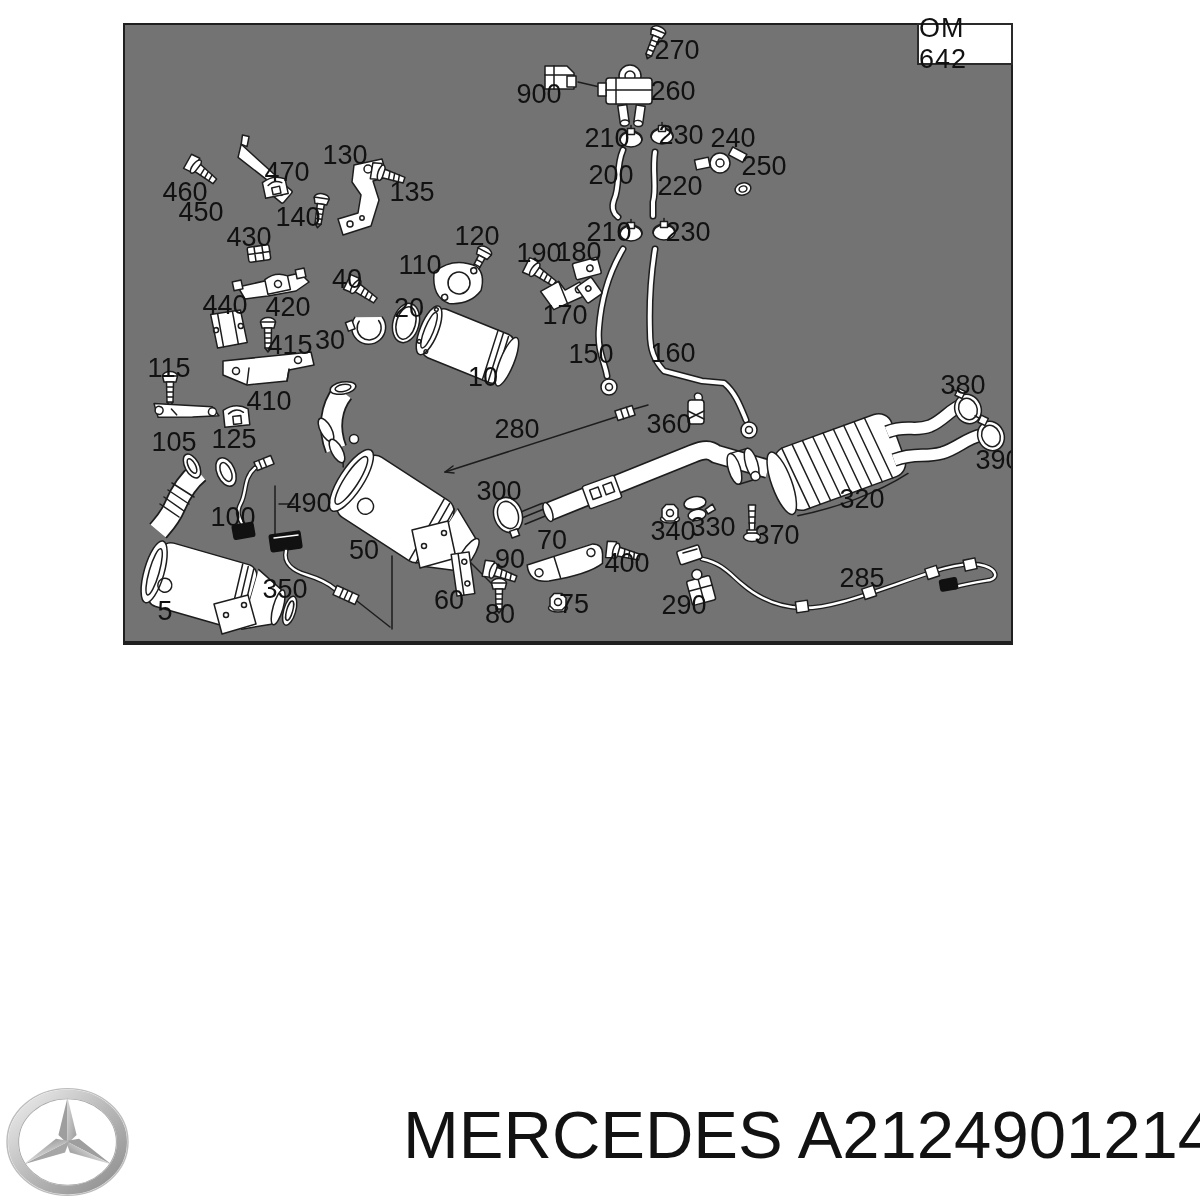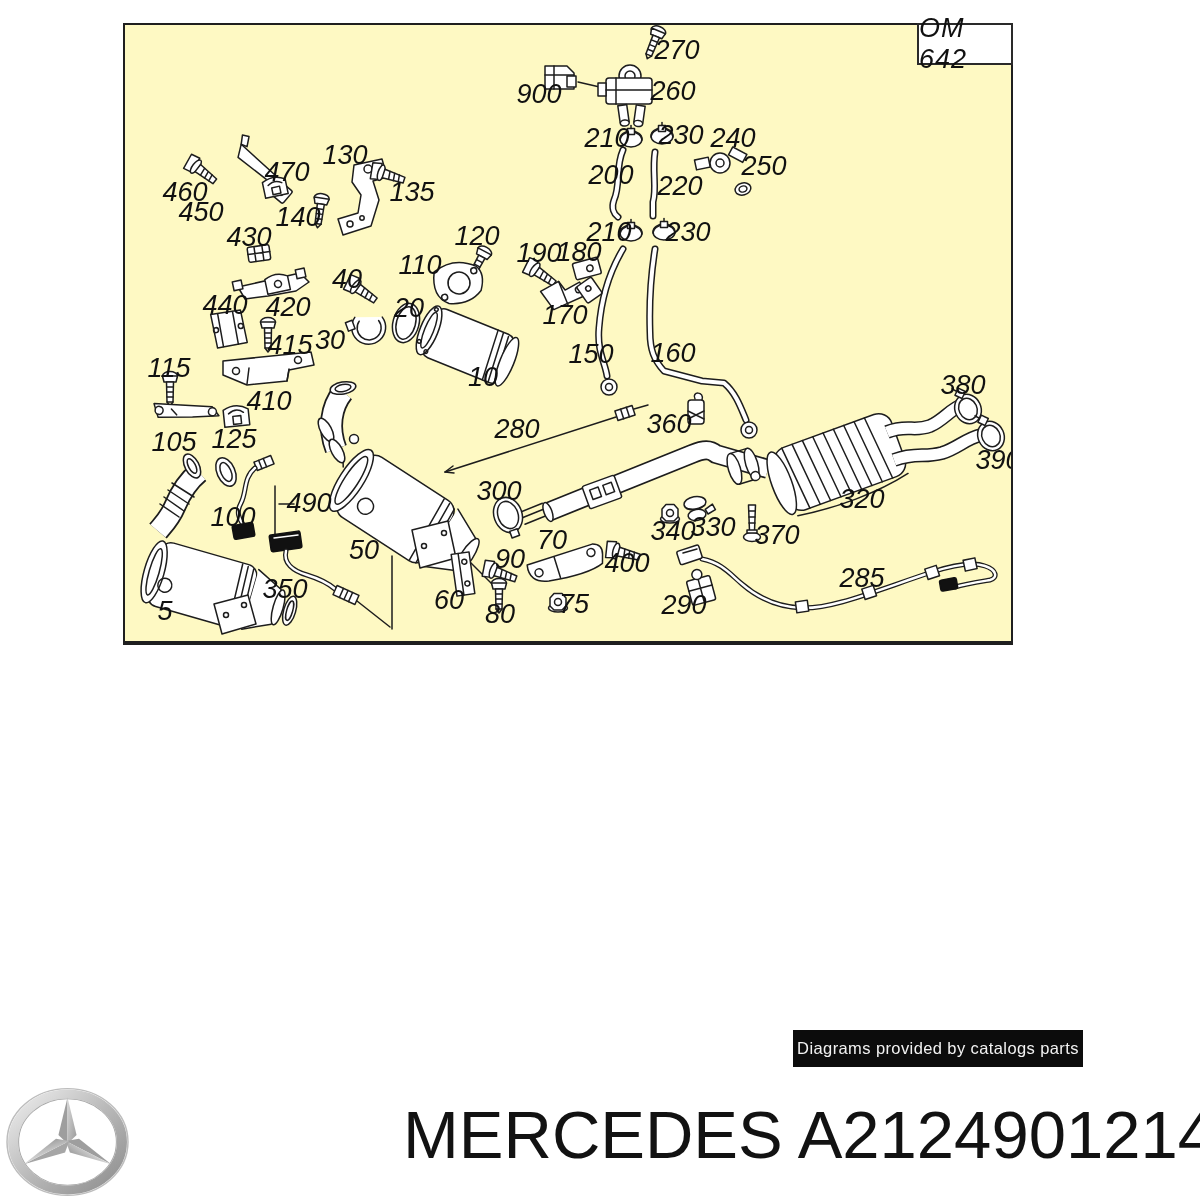--- a/index.html
+++ b/index.html
@@ -1,19 +1,19 @@
 <!DOCTYPE html>
 <html><head>
 <meta charset="utf-8">
 <style>
   html,body{margin:0;padding:0;background:#fff;}
   .page{position:relative;width:1200px;height:1200px;background:#fff;overflow:hidden;
         font-family:"Liberation Sans","DejaVu Sans",sans-serif;}
   .frame{position:absolute;left:123px;top:23px;width:886px;height:616px;
-         border:2px solid #1f1f1f;border-bottom-width:4px;background:#fef9c3;box-sizing:content-box;font-style:italic;}
+         border:2px solid #1f1f1f;border-bottom-width:4px;background:#737373;box-sizing:content-box;}
   .frame svg{position:absolute;left:0;top:0;width:100%;height:100%;}
   .om-box{position:absolute;top:-2px;right:-2px;width:92px;height:38px;border:2px solid #2a2a2a;
           background:#fff;display:flex;align-items:center;justify-content:center;
           font-size:27px;color:#111;letter-spacing:1px;z-index:5;}
   .badge{position:absolute;left:793px;top:1030px;width:290px;height:37px;background:#0c0c0c;
          color:#f2f2f2;display:flex;align-items:center;justify-content:center;
          font-size:16.5px;letter-spacing:.4px;white-space:nowrap;}
   .footer-text{position:absolute;left:403px;top:1102px;font-size:67px;line-height:66px;
                color:#121212;white-space:nowrap;letter-spacing:0;}
   .logo{position:absolute;left:4px;top:1086px;width:127px;height:112px;}
@@ -491,23 +491,20 @@
           <text x="223" y="312">440</text>
           <text x="199" y="219">450</text>
           <text x="183" y="199">460</text>
           <text x="285" y="179">470</text>
           <text x="307" y="510">490</text>
           <text x="537" y="101">900</text>
         </g>
     </svg>
   </div>
 
-  <div class="badge">
-    <span>Diagrams provided by catalogs parts</span>
-  </div>
 
   <svg class="logo" viewBox="-63 -63 126 126" preserveAspectRatio="none">
     <defs>
       <linearGradient id="silver" x1="0" y1="0" x2="1" y2="1">
         <stop offset="0" stop-color="#ededed"></stop>
         <stop offset="0.5" stop-color="#b9b9b9"></stop>
         <stop offset="1" stop-color="#8d8d8d"></stop>
       </linearGradient>
       <linearGradient id="silver2" x1="0" y1="0" x2="1" y2="1">
         <stop offset="0" stop-color="#d8d8d8"></stop>

